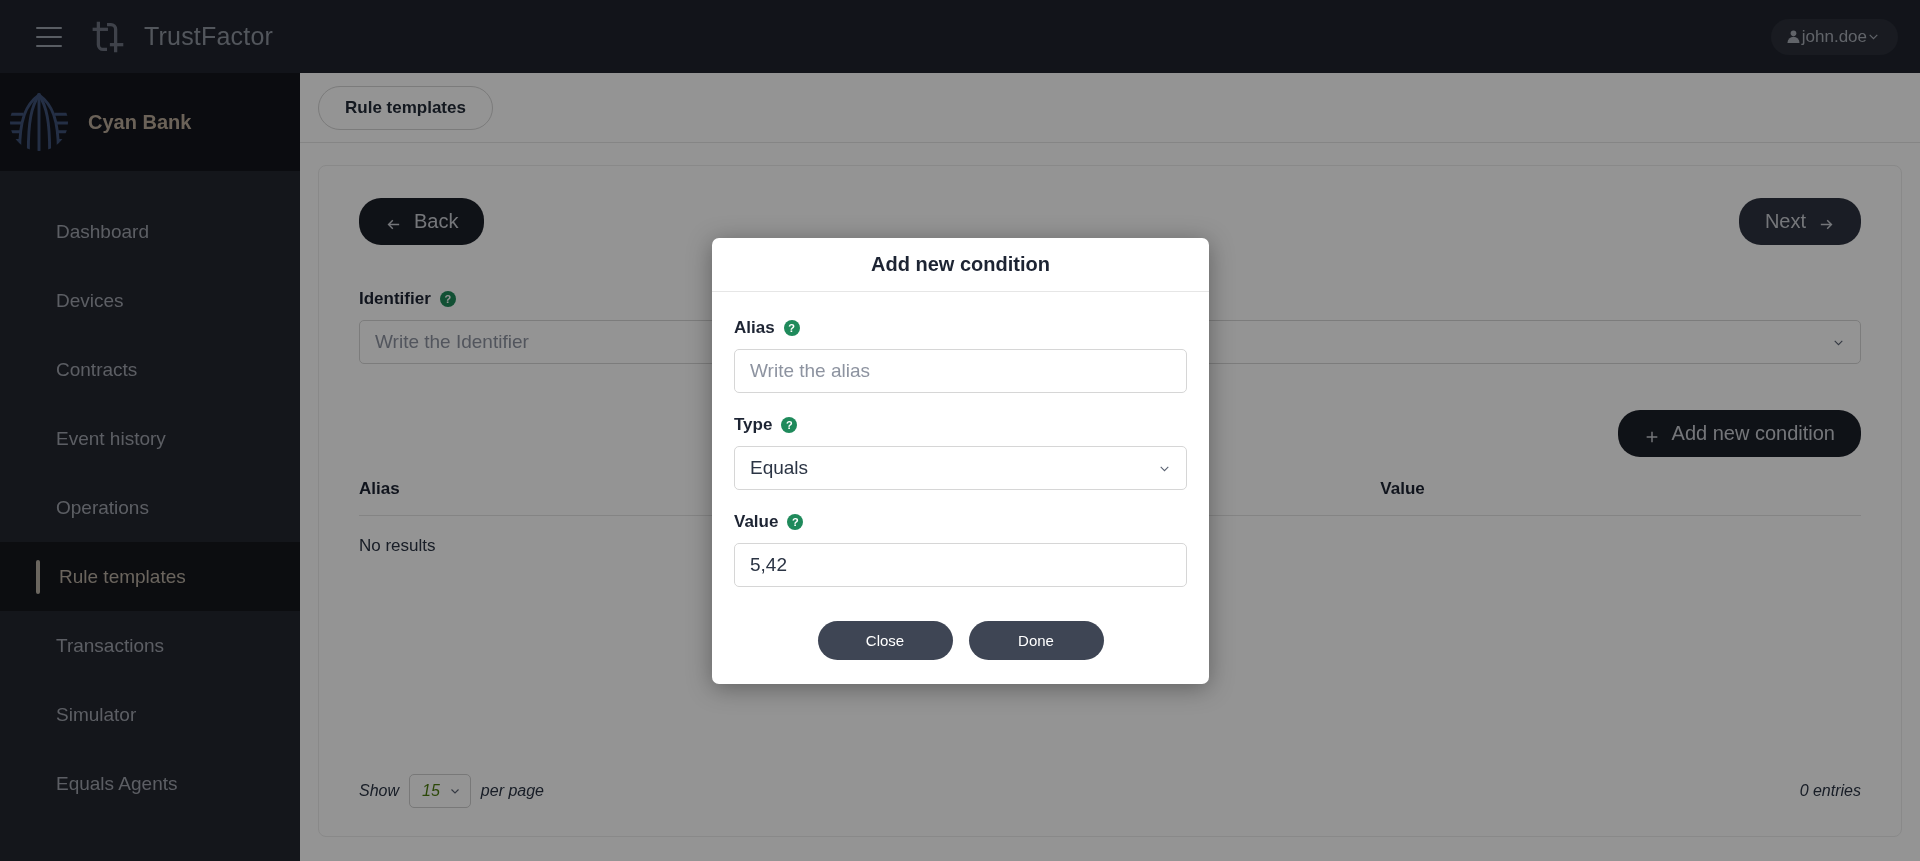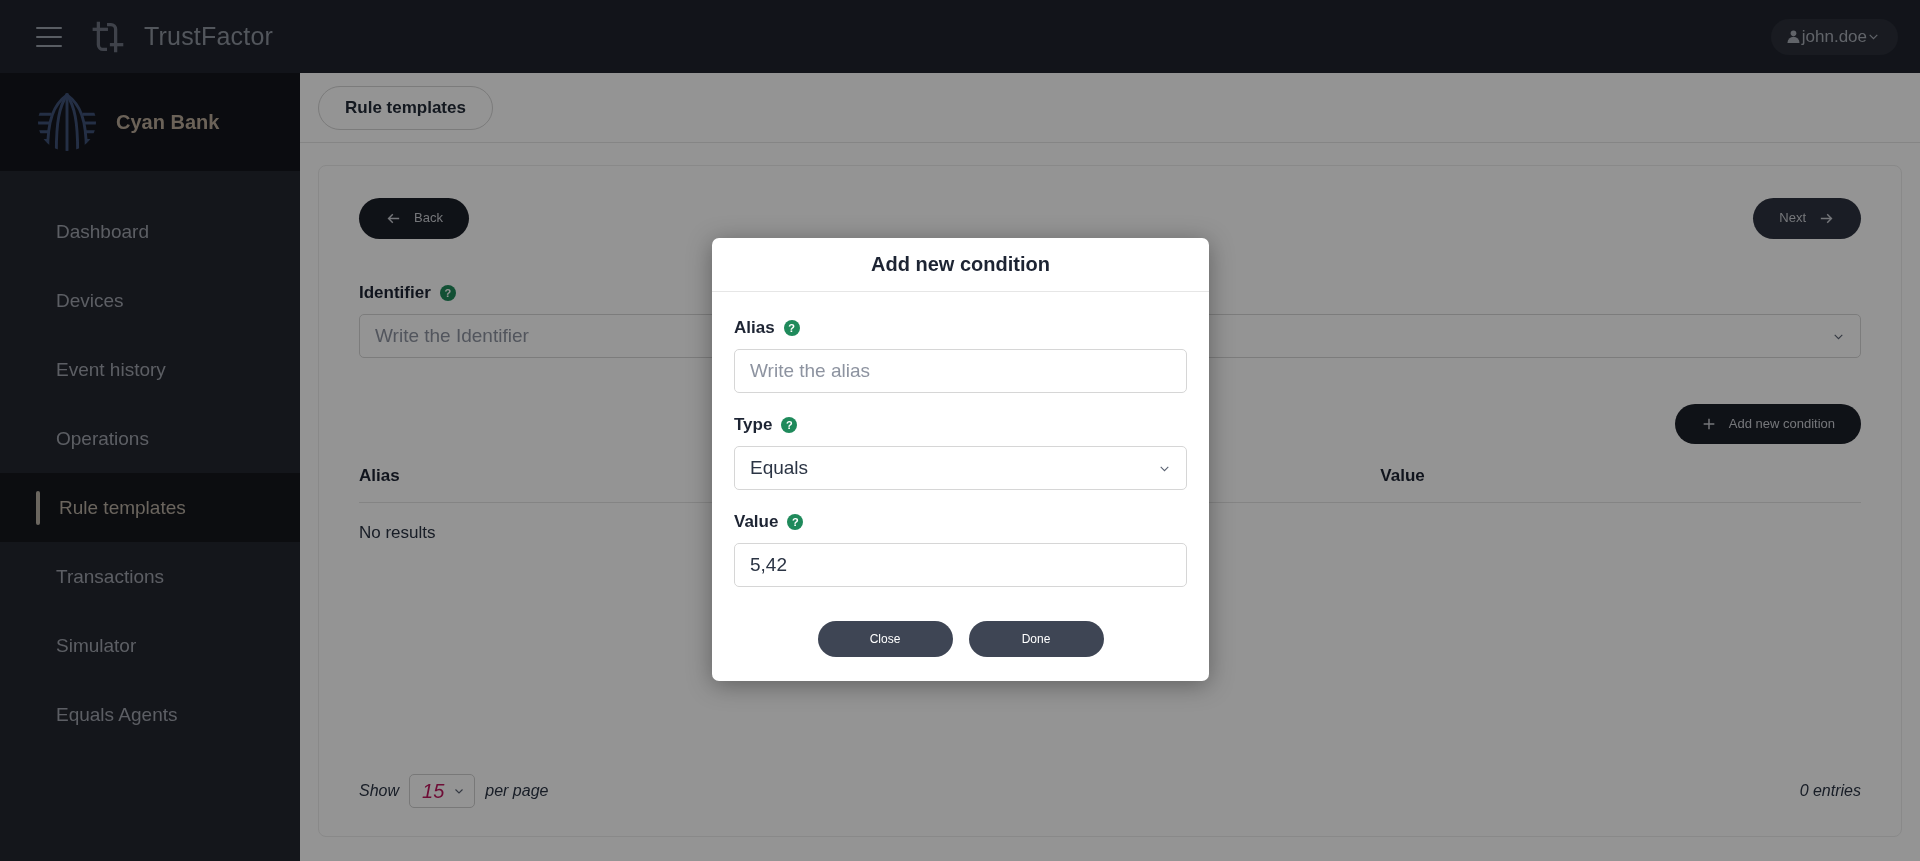--- a/index.html
+++ b/index.html
@@ -41,21 +41,21 @@
 
   
   .sidebar {
     position: absolute; top: 73px; left: 0;
     width: 300px; height: 788px;
     background: #23262f;
     z-index: 4;
   }
   .bank {
     height: 98px; background: #14161c;
-    display: flex; align-items: center; padding-left: 36px; gap: 18px;
+    display: flex; align-items: center; padding-left: 8px; gap: 18px;
   }
   .bank-logo { width: 62px; height: 62px; }
   .bank-name { color: #b9aa98; font-size: 20px; font-weight: bold; }
   .nav { padding-top: 26px; }
   .nav-item {
     position: relative;
     height: 69px; display: flex; align-items: center;
     padding-left: 56px;
     color: #9fa3ac; font-size: 19px; cursor: pointer;
   }
@@ -84,22 +84,22 @@
   .content {
     margin: 22px 18px 0 18px;
     height: 672px;
     background: #fff; border: 1px solid #ececec; border-radius: 8px;
     position: relative; padding: 0 40px;
   }
   .row-nav { display: flex; align-items: center; padding-top: 32px; }
   .btn-dark {
     background: #1b1f28; color: #c9ccd2;
     border: none; border-radius: 22px;
-    padding: 12px 26px; font-size: 13px;
-    display: inline-flex; align-items: flex-start; gap: 12px;
+    padding: 12px 26px; font-size: 20px;
+    display: inline-flex; align-items: flex-end; gap: 12px;
     cursor: pointer;
   }
   .btn-dark.slate { background: #2e3340; }
   .spacer { flex: 1; }
 
   .field-label {
     display: flex; align-items: center; gap: 9px;
     font-size: 17px; font-weight: bold; color: #1d2433;
     margin-top: 44px; margin-bottom: 11px;
   }
@@ -136,21 +136,21 @@
   .pager {
     position: absolute; left: 40px; right: 40px; bottom: 28px;
     display: flex; align-items: center;
     font-size: 16px; color: #2b3444; font-style: italic;
   }
   .pp-select {
     margin: 0 10px;
     border: 1px solid #cfcfcf; border-radius: 5px;
     height: 34px; padding: 0 30px 0 12px;
     display: inline-flex; align-items: center;
-    font-size: 20px; color: #be185d; position: relative; cursor: pointer;
+    font-size: 16px; color: #4d7c0f; position: relative; cursor: pointer;
   }
   .pp-select .caret { position: absolute; right: 9px; width: 12px; height: 12px; }
 
   
   .overlay {
     position: absolute; inset: 0;
     background: rgba(0,0,0,0.42);
     z-index: 20;
   }
   .modal {
@@ -168,21 +168,21 @@
   }
   .modal-body { padding: 4px 22px 20px 22px; }
   .modal-body .field-label { margin-top: 22px; }
   .modal-foot {
     display: flex; justify-content: center; gap: 16px;
     padding: 14px 22px 24px 22px;
   }
   .btn-pill {
     background: #3e4554; color: #fff; border: none;
     border-radius: 20px; padding: 11px 0; width: 135px;
-    font-size: 12px; cursor: pointer;
+    font-size: 15px; cursor: pointer;
   }
 </style>
 </head>
 <body>
 
 <div id="app">
 
   <div class="topbar">
     <div class="hamburger">
       <span></span>
@@ -232,20 +232,23 @@
       <div class="bank-name">Cyan Bank</div>
     </div>
     <div class="nav">
       <div class="nav-item">
         <span class="lbl">Dashboard</span>
       </div>
       <div class="nav-item">
         <span class="lbl">Devices</span>
       </div>
       <div class="nav-item">
+        <span class="lbl">Contracts</span>
+      </div>
+      <div class="nav-item">
         <span class="lbl">Event history</span>
       </div>
       <div class="nav-item">
         <span class="lbl">Operations</span>
       </div>
       <div class="nav-item active">
         <span class="bar"></span>
         <span class="lbl">Rule templates</span>
       </div>
       <div class="nav-item">

